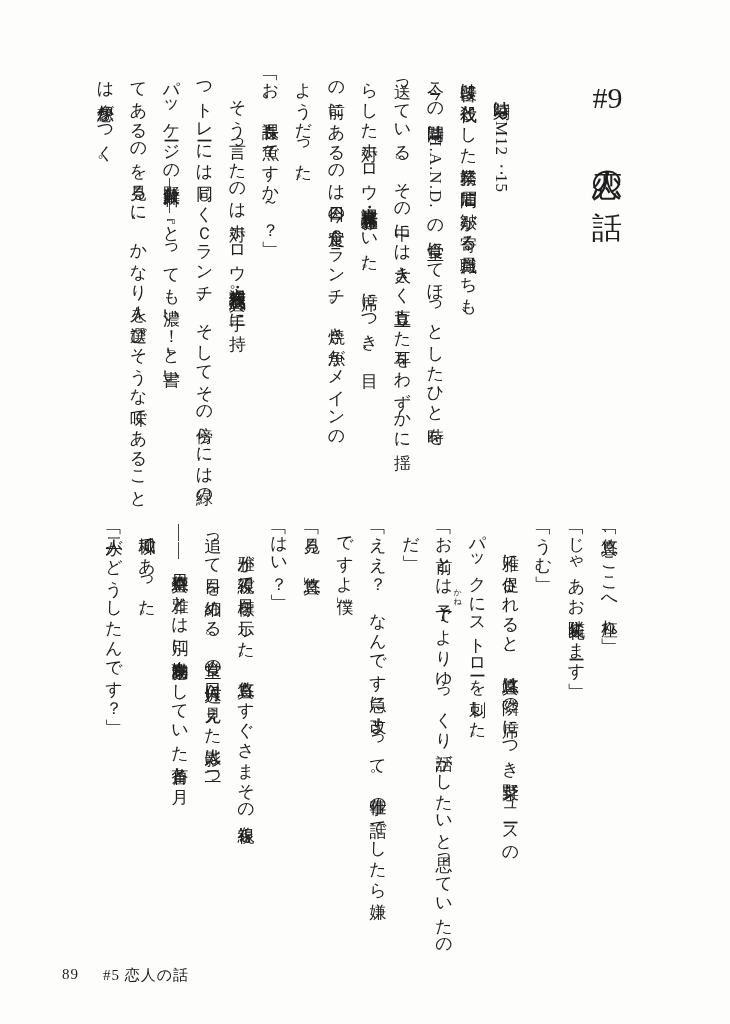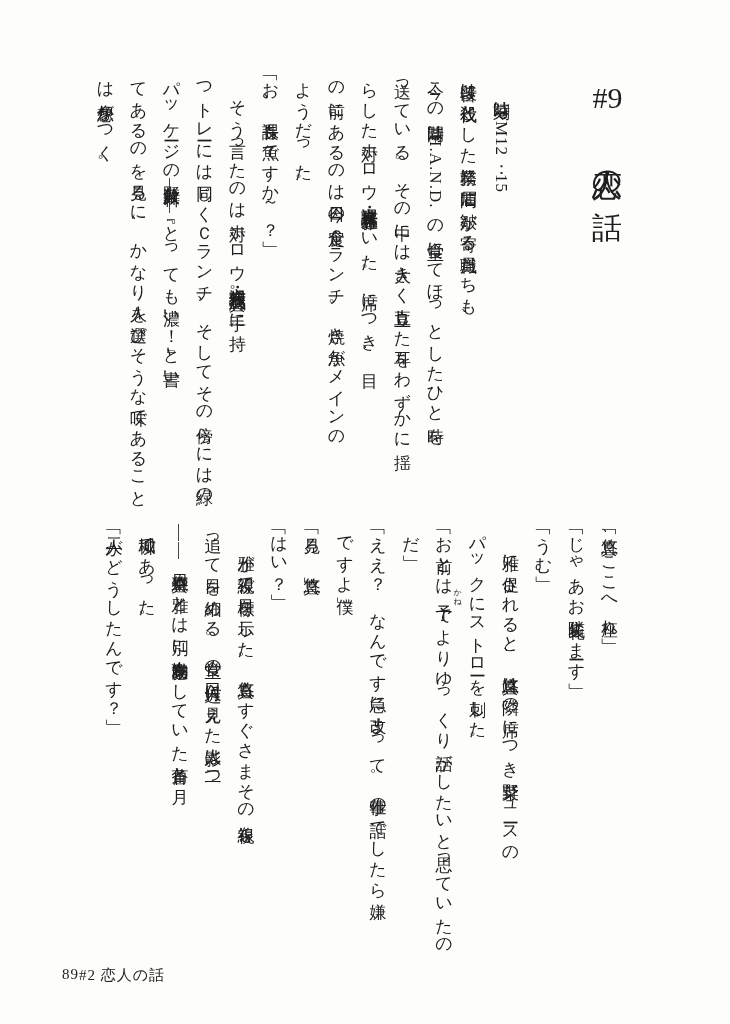--- a/index.html
+++ b/index.html
@@ -52,21 +52,21 @@
     font-size: 8px;
     letter-spacing: 0;
   }
   #footer {
     position: absolute;
     left: 62px;
     top: 966px;
     font-size: 15px;
     letter-spacing: 1px;
     display: flex;
-    gap: 0;
+    gap: 24px;
     color: #222222;
     text-align: center;
   }
 </style>
 </head>
 <body>
 
 <div id="page">
 
   <div id="block-upper" class="vblock">
@@ -102,16 +102,16 @@
       <div class="tline">「はい？」</div>
       <div class="tline">　雅が視線で目標を示した。悠真もすぐさまその視線を</div>
       <div class="tline">追って目を細める。食堂の入口付近に見えた人影は二つ</div>
       <div class="tline">――本日悠真や雅とは別に内勤業務をしていた蒼角と月</div>
       <div class="tline">城柳であった。</div>
       <div class="tline">「二人がどうしたんです？」</div>
     </div>
 
   <div id="footer">
     <span>89</span>
-    <span>#2 恋人の話</span>
+    <span>#5 恋人の話</span>
   </div>
 
 </div>
 
 </body></html>

